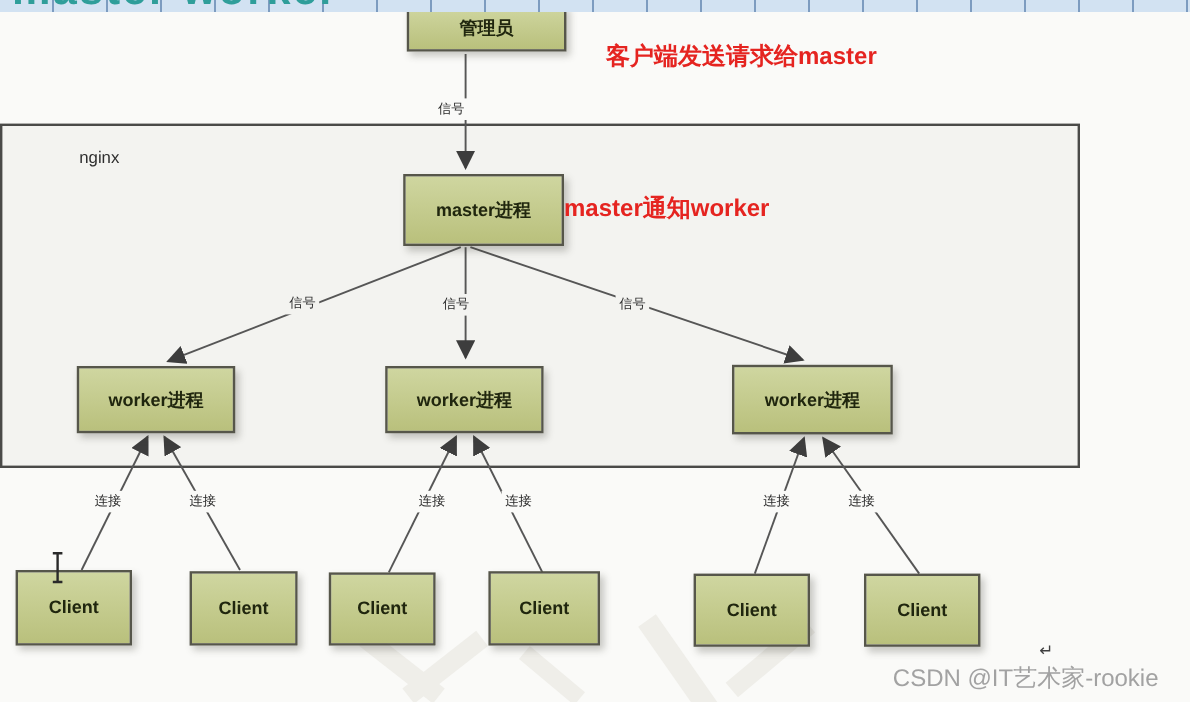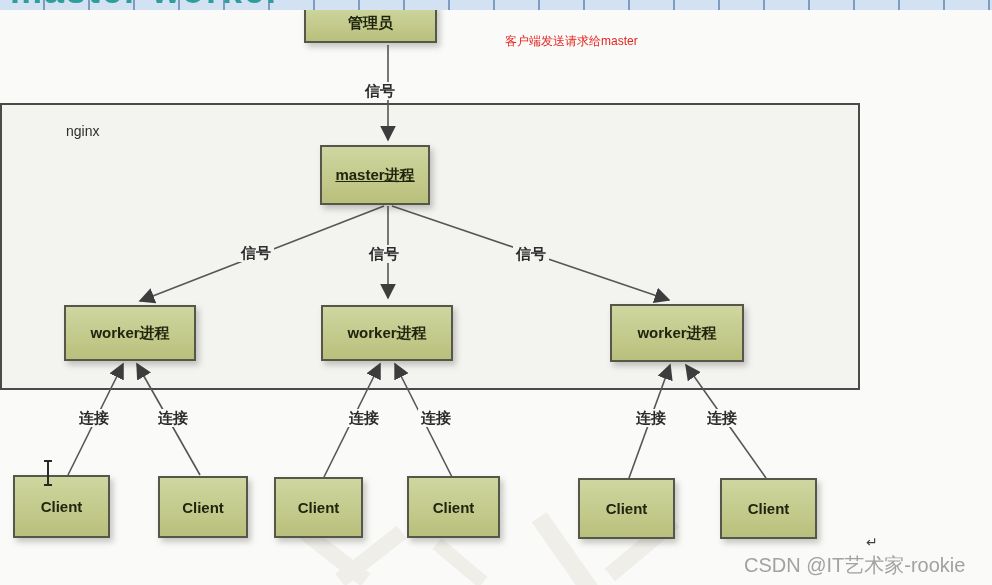--- a/index.html
+++ b/index.html
@@ -13,42 +13,42 @@
     position:absolute;left:0;top:0;width:992px;height:10px;z-index:6;
     background-color:#d2e2f2;
     background-image:repeating-linear-gradient(90deg,transparent 0px,transparent 43px,#7d9cc0 43px,#7d9cc0 45px);
     overflow:hidden;
   }
   .clip-text{position:absolute;left:10px;top:-30px;width:340px;height:40px;overflow:visible;
     font-size:36px;font-weight:700;color:#2f9e9a;letter-spacing:2px;white-space:nowrap;}
   
   .nginx-box{
     position:absolute;left:0px;top:103px;width:856px;height:283px;
-    border:2px solid #4a4a48;background:#f3f3f0;z-index:1;
+    border:2px solid #4a4a48;background:#f3f3f0;z-index:1;padding-left:40px;
   }
   .nginx-label{position:absolute;left:64px;top:18px;font-size:14px;color:#2e2e2e;}
   
   .wires{position:absolute;left:0;top:0;z-index:2;pointer-events:none;}
   
   .node{
     position:absolute;display:flex;align-items:center;justify-content:center;
     background:linear-gradient(180deg,#cfd6a0 0%,#c3ca8c 55%,#b9c07c 100%);
     border:2px solid #56564a;box-shadow:3px 4px 6px rgba(60,60,50,.28);
     color:#20260e;font-weight:700;font-size:15px;z-index:3;box-sizing:border-box;
   }
   
   .edge-label{
-    position:absolute;z-index:4;font-size:15px;font-weight:700;color:#2b2b2b;
+    position:absolute;z-index:4;font-size:11px;font-weight:400;color:#2b2b2b;
     padding:0 3px;line-height:18px;white-space:nowrap;
   }
   .in-box{background:#f3f3f0;}
   .on-page{background:#fafaf8;}
   
   .annotation{
-    position:absolute;z-index:5;color:#e52420;font-weight:400;font-size:12px;white-space:nowrap;
+    position:absolute;z-index:5;color:#e52420;font-weight:700;font-size:20px;white-space:nowrap;
   }
   
   .watermark{position:absolute;left:744px;top:552px;z-index:5;font-size:20px;color:#a2a2a2;white-space:nowrap;}
   .return-mark{position:absolute;left:866px;top:534px;z-index:5;font-size:14px;color:#3f3f3f;}
   .cursor-wrap{position:absolute;left:41px;top:459px;z-index:7;}
   .ghost{position:absolute;background:#efeee9;z-index:0;}
   .g1{left:296px;top:548px;width:78px;height:16px;transform:rotate(38deg);}
   .g2{left:332px;top:548px;width:78px;height:16px;transform:rotate(-38deg);}
   .g3{left:520px;top:545px;width:90px;height:18px;transform:rotate(55deg);}
   .g4{left:600px;top:540px;width:84px;height:16px;transform:rotate(-40deg);}
@@ -89,25 +89,25 @@
 
       <line x1="68" y1="475" x2="123" y2="364" marker-end="url(#ah)"></line>
       <line x1="200" y1="475" x2="137" y2="364" marker-end="url(#ah)"></line>
       <line x1="324" y1="477" x2="380" y2="364" marker-end="url(#ah)"></line>
       <line x1="452" y1="477" x2="395" y2="364" marker-end="url(#ah)"></line>
       <line x1="629" y1="478" x2="670" y2="365" marker-end="url(#ah)"></line>
       <line x1="766" y1="478" x2="686" y2="365" marker-end="url(#ah)"></line>
     </g>
   </svg>
 
-  <div class="node" style="left:304px;top:4px;width:133px;height:39px;text-align:center;">
+  <div class="node" style="left:339px;top:4px;width:133px;height:39px;text-align:center;">
     <span>管理员</span>
   </div>
 
-  <div class="node" style="left:320px;top:145px;width:110px;height:60px;text-decoration:underline;">
+  <div class="node" style="left:336px;top:145px;width:134px;height:60px;">
     <span>master进程</span>
   </div>
 
   <div class="node" style="left:64px;top:305px;width:132px;height:56px;">
     <span>worker进程</span>
   </div>
   <div class="node" style="left:321px;top:305px;width:132px;height:56px;">
     <span>worker进程</span>
   </div>
   <div class="node" style="left:610px;top:304px;width:134px;height:58px;">
@@ -140,20 +140,21 @@
   <span class="edge-label in-box" style="left:513px;top:245px;">信号</span>
 
   <span class="edge-label on-page" style="left:76px;top:409px;">连接</span>
   <span class="edge-label on-page" style="left:155px;top:409px;">连接</span>
   <span class="edge-label on-page" style="left:346px;top:409px;">连接</span>
   <span class="edge-label on-page" style="left:418px;top:409px;">连接</span>
   <span class="edge-label on-page" style="left:633px;top:409px;">连接</span>
   <span class="edge-label on-page" style="left:704px;top:409px;">连接</span>
 
   <div class="annotation" style="left:505px;top:33px;">客户端发送请求给master</div>
+  <div class="annotation" style="left:470px;top:160px;">master通知worker</div>
 
   <span class="cursor-wrap">
     <svg width="14" height="28" viewBox="0 0 14 28">
       <g stroke="#2a2a2a" stroke-width="2" fill="none">
         <path d="M3,2 H11"></path>
         <path d="M7,2 V26"></path>
         <path d="M3,26 H11"></path>
       </g>
     </svg>
   </span>

